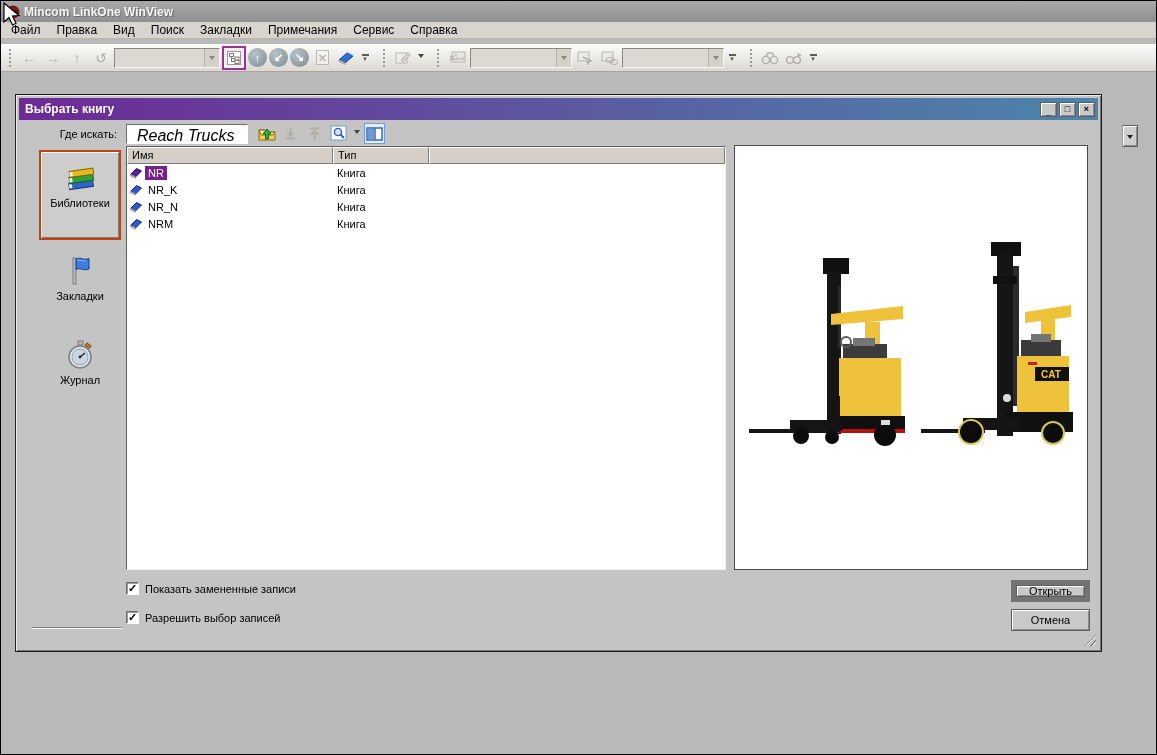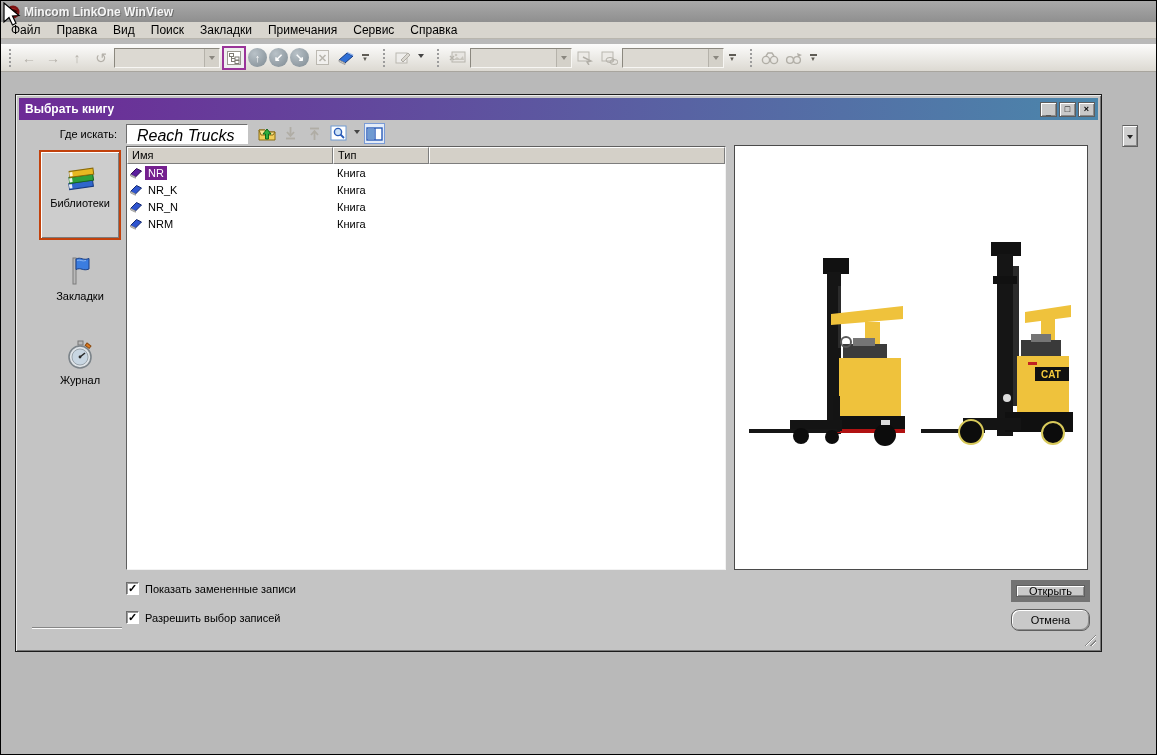--- a/index.html
+++ b/index.html
@@ -112,21 +112,21 @@
   
   .opt{position:absolute;left:110px;display:flex;align-items:center;gap:6px;}
   #opt1{top:487px;} #opt2{top:516px;}
   .cbx{width:13px;height:13px;background:#fff;border:1px solid;border-color:#6e6e6e #fff #fff #6e6e6e;
     box-shadow:inset 1px 1px 0 #9c9c9c;display:flex;align-items:center;justify-content:center;
     font-size:11px;font-weight:bold;line-height:1;}
   .btn{position:absolute;left:995px;width:79px;height:22px;background:#c9c9c9;
     border:1px solid #5f5f5f;box-shadow:inset 1px 1px 0 #fff, inset -1px -1px 0 #8c8c8c;
     font-size:11px;display:flex;align-items:center;justify-content:center;font-family:"Liberation Sans",sans-serif;}
   #btn-open{top:485px;border:5px solid #737373;box-shadow:0 0 0 1px #5f5f5f inset, inset 2px 2px 0 #fff, inset -2px -2px 0 #8c8c8c;}
-  #btn-cancel{top:514px;border-radius:8px;}
+  #btn-cancel{top:514px;}
   .grip-resize{position:absolute;right:5px;bottom:5px;width:13px;height:13px;
     background:repeating-linear-gradient(135deg,rgba(0,0,0,0) 0 2px,#858585 2px 3px,#fdfdfd 3px 4px);
     clip-path:polygon(100% 0,100% 100%,0 100%);}
   .cursor{position:absolute;left:1px;top:1px;z-index:99;pointer-events:none;}
   svg{display:block;}
 </style>
 </head>
 <body>
 
 <div class="titlebar">

